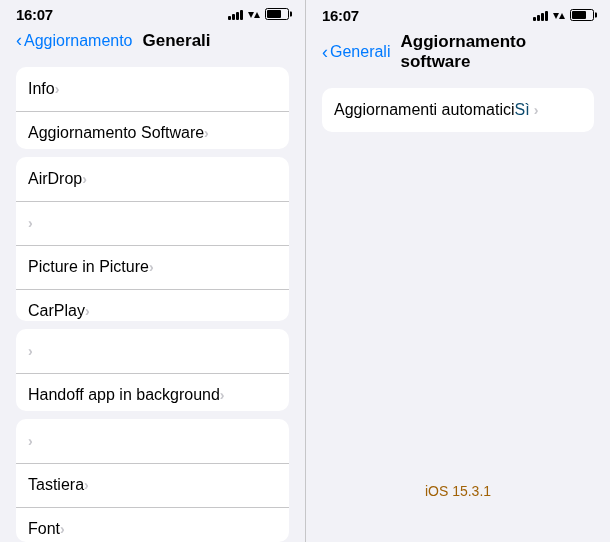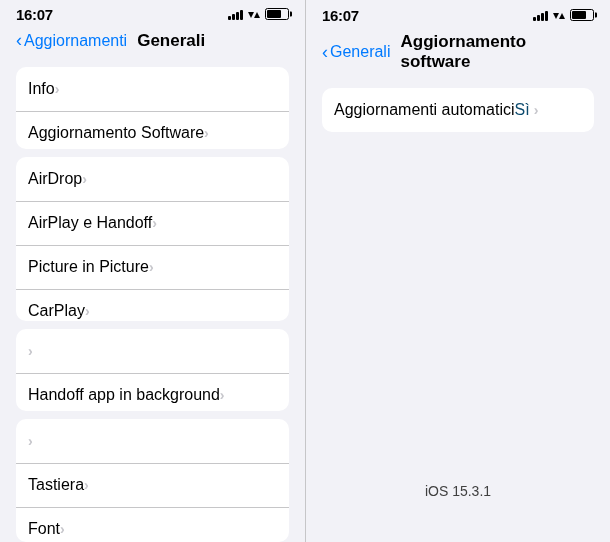--- a/index.html
+++ b/index.html
@@ -189,21 +189,21 @@
       margin-top: auto;
       padding: 20px;
       text-align: center;
       flex: 1;
       justify-content: flex-end;
       padding-bottom: 40px;
     }
 
     .ios-version {
       font-size: 14px;
-      color: #404040;
+      color: #a16207;
       line-height: 1.4;
     }
   </style>
 </head>
 <body>
 
 <div class="panel">
 
   <div class="status-bar">
     <span class="status-time">16:07</span>
@@ -217,21 +217,21 @@
       <span class="wifi-icon">▾▴</span>
       <div class="battery-icon">
         <div class="battery-fill"></div>
       </div>
     </div>
   </div>
 
   <div class="nav-bar">
     <div class="nav-back">
       <span class="nav-back-chevron">‹</span>
-      <span class="nav-back-label">Aggiornamenti</span>
+      <span class="nav-back-label">Aggiornamento</span>
     </div>
     <span class="nav-title">Generali</span>
   </div>
 
   <div class="section">
     <div class="list-item">
       <span class="list-item-label">Info</span>
       <div class="list-item-right">
         <span class="chevron-right">›</span>
       </div>
@@ -245,21 +245,20 @@
   </div>
 
   <div class="section">
     <div class="list-item">
       <span class="list-item-label">AirDrop</span>
       <div class="list-item-right">
         <span class="chevron-right">›</span>
       </div>
     </div>
     <div class="list-item">
-      <span class="list-item-label">AirPlay e Handoff</span>
       <div class="list-item-right">
         <span class="chevron-right">›</span>
       </div>
     </div>
     <div class="list-item">
       <span class="list-item-label">Picture in Picture</span>
       <div class="list-item-right">
         <span class="chevron-right">›</span>
       </div>
     </div>

